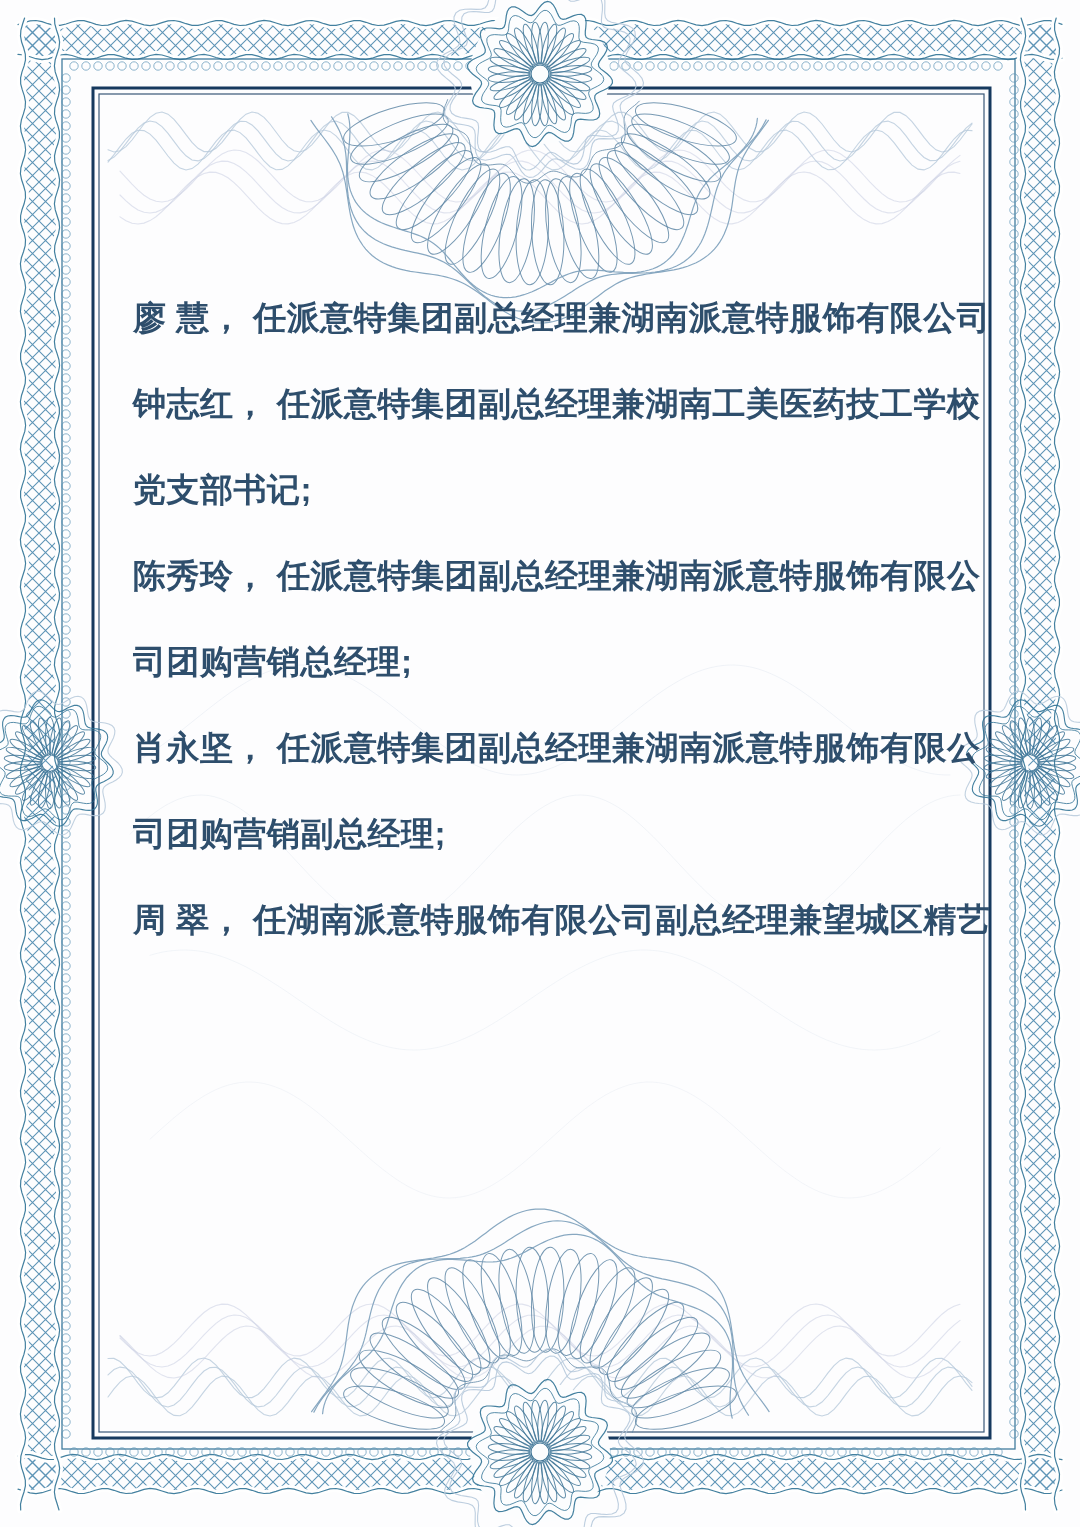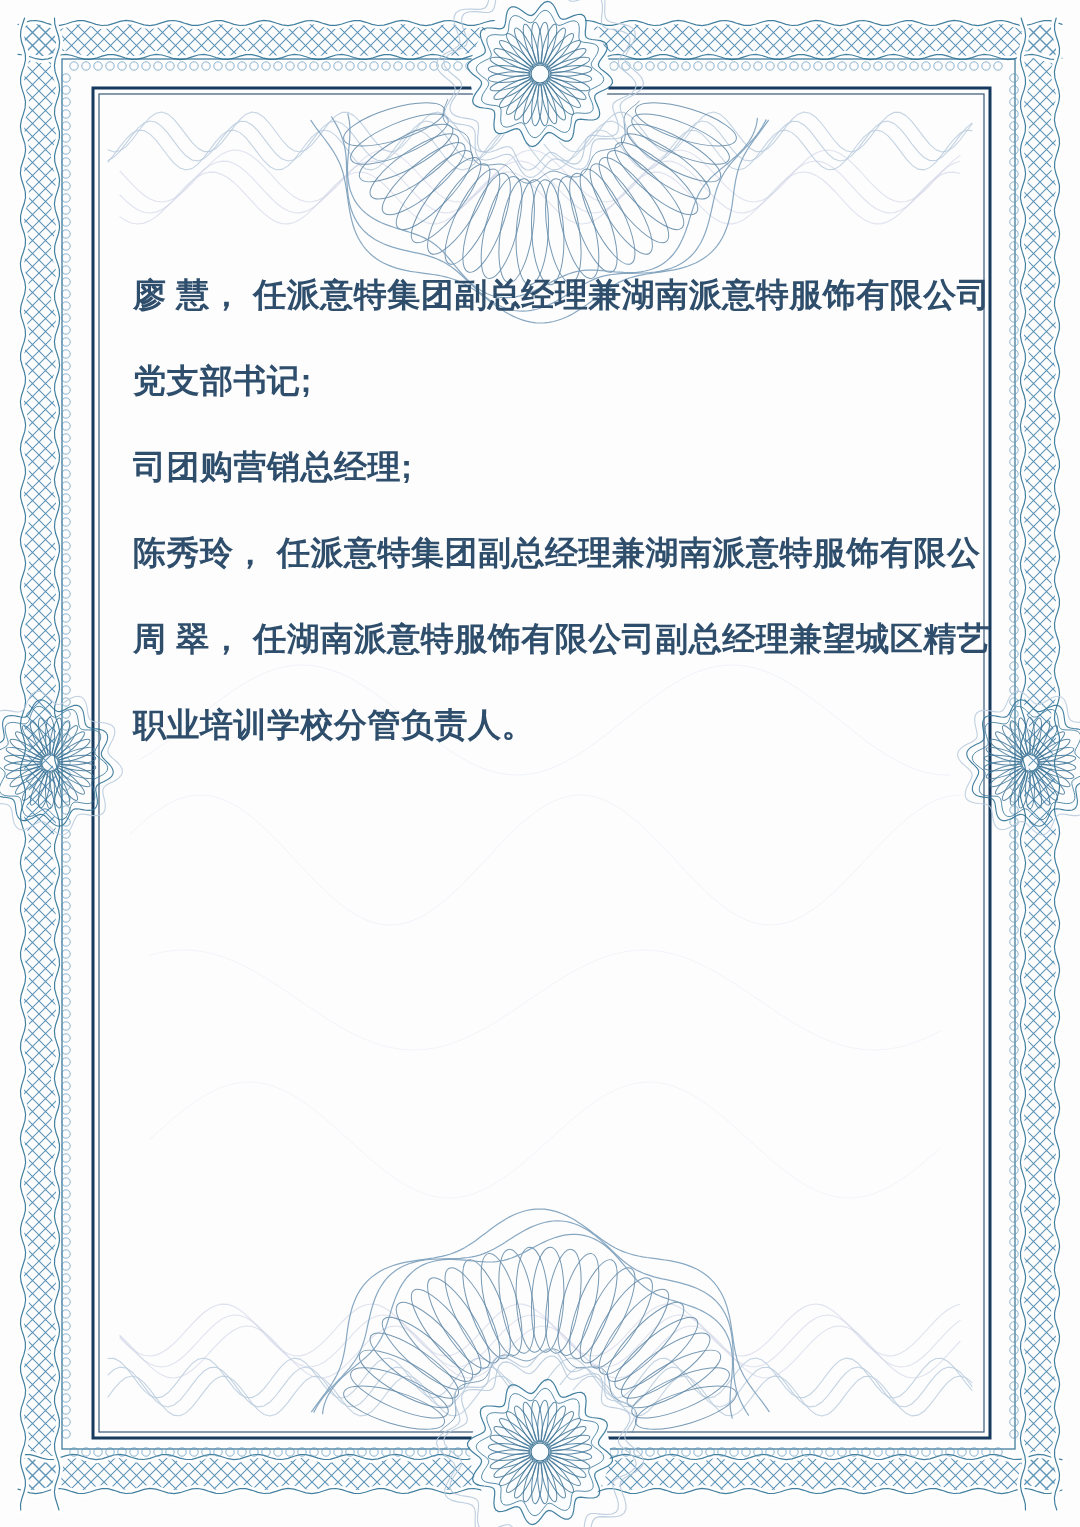--- a/index.html
+++ b/index.html
@@ -5,21 +5,21 @@
   html,body{margin:0;padding:0;background:#ffffff;}
   .page{
     position:relative;
     width:1080px;height:1527px;
     background:#fdfdfe;
     overflow:hidden;
     font-family:"Liberation Sans","DejaVu Sans",sans-serif;
   }
   #deco{position:absolute;left:0;top:0;pointer-events:none;}
   .content{
-    position:absolute;left:133px;top:252px;width:860px;
+    position:absolute;left:133px;top:275px;width:860px;
     color:#2e4e6c;
     z-index:2;
   }
   .para{margin:0;}
   .line{
     display:block;
     height:86px;line-height:86px;
     font-size:33px;font-weight:700;
     white-space:nowrap;
     letter-spacing:.5px;
@@ -665,31 +665,35 @@
       <ellipse cx="1057.0" cy="763" rx="19.0" ry="4.5" fill="none" stroke="#3f7596" stroke-width="1" opacity=".85" transform="rotate(354.0 1030 763)"></ellipse>
     </svg>
 
   <div class="content">
 
     <p class="para">
       <span class="line"><span class="pname">廖 慧，</span><span class="ptitle">任派意特集团副总经理兼湖南派意特服饰有限公司</span></span>
     </p>
 
     <p class="para">
+      <span class="line"><span class="pname">钟志红，</span><span class="ptitle">任派意特集团副总经理兼湖南工美医药技工学校</span></span>
       <span class="line">党支部书记;</span>
     </p>
 
     <p class="para">
+      <span class="line"><span class="pname">陈秀玲，</span><span class="ptitle">任派意特集团副总经理兼湖南派意特服饰有限公</span></span>
       <span class="line">司团购营销总经理;</span>
-      <span class="line"><span class="pname">陈秀玲，</span><span class="ptitle">任派意特集团副总经理兼湖南派意特服饰有限公</span></span>
     </p>
 
+    <p class="para">
+      <span class="line"><span class="pname">肖永坚，</span><span class="ptitle">任派意特集团副总经理兼湖南派意特服饰有限公</span></span>
+      <span class="line">司团购营销副总经理;</span>
+    </p>
 
     <p class="para">
     </p>
 
     <p class="para">
       <span class="line"><span class="pname">周 翠，</span><span class="ptitle">任湖南派意特服饰有限公司副总经理兼望城区精艺</span></span>
-      <span class="line">职业培训学校分管负责人。</span>
     </p>
 
   </div>
 </div>
 
 </body></html>

